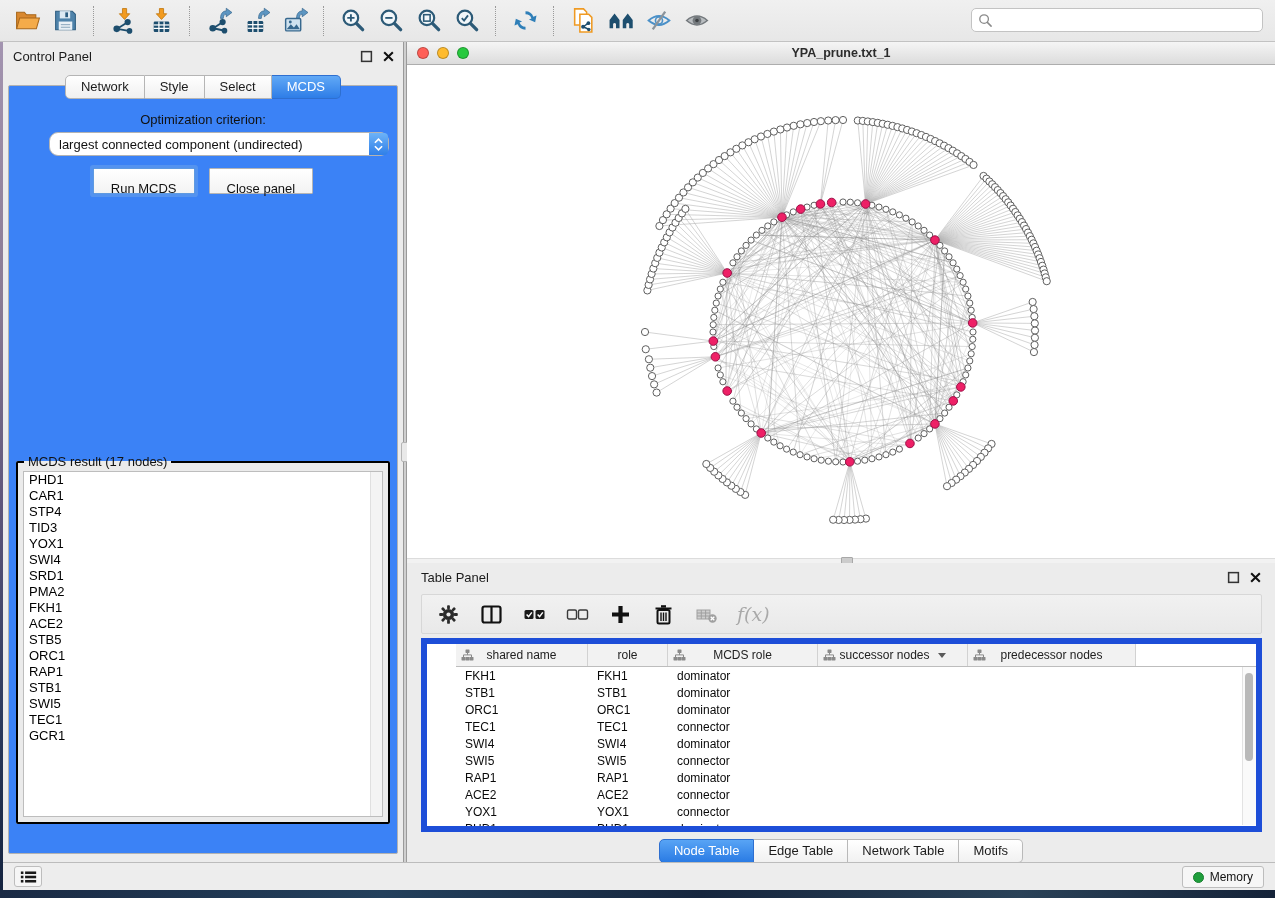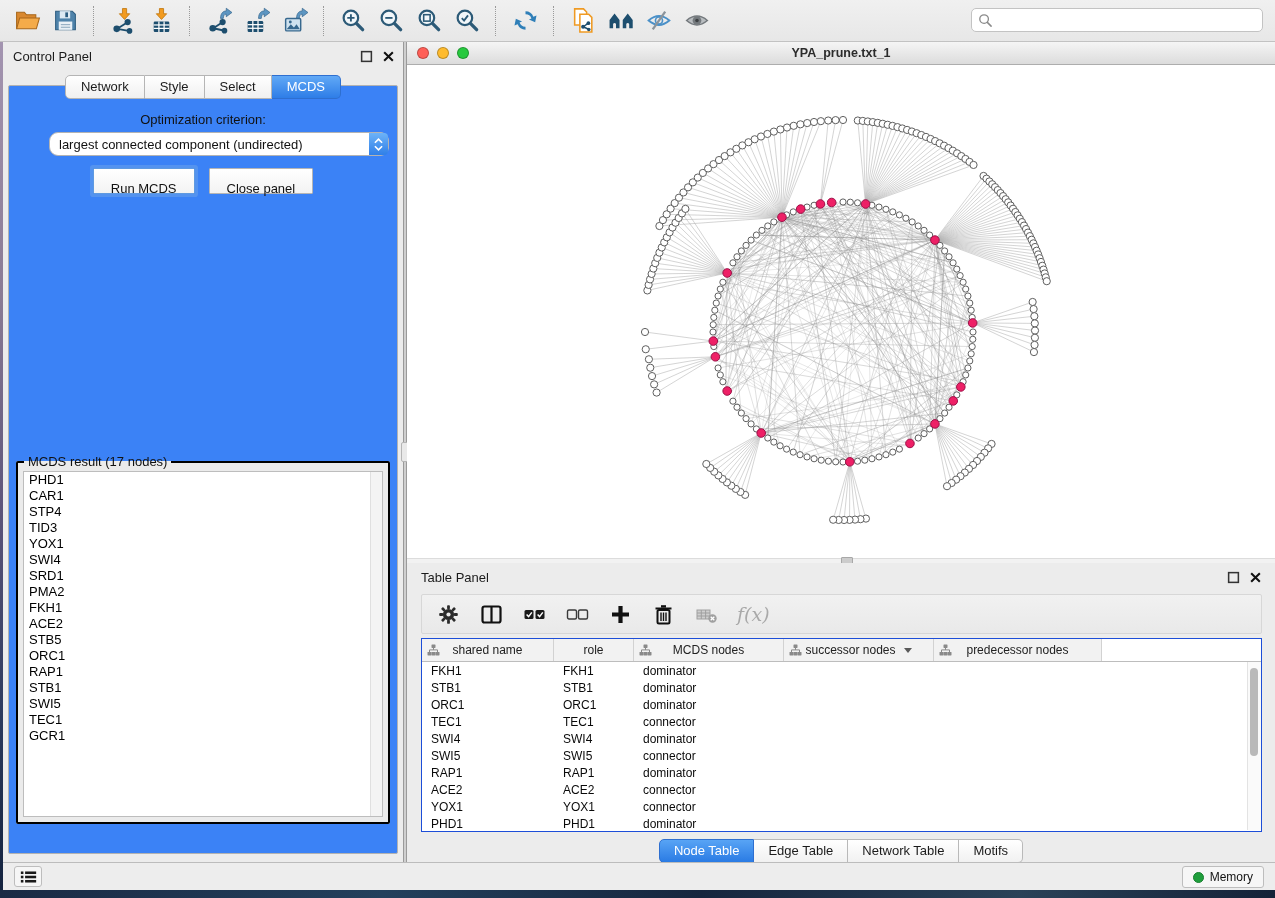--- a/index.html
+++ b/index.html
@@ -72,21 +72,21 @@
   .hgrip{position:absolute;left:50%;top:-2px;width:10px;height:6px;background:#cccccc;border:1px solid #a8a8a8;border-radius:1px;}
   
   .tpanel{position:absolute;left:0;top:521px;width:868px;height:299px;background:#ececec;}
   .tp-title{position:absolute;left:14px;top:7px;font-size:13px;color:#1b1b1b;}
   .tp-toolbar{position:absolute;left:14px;right:13px;top:31px;height:40px;background:linear-gradient(#f1f1f1,#e9e9e9);
     border:1px solid #d7d7d7;border-radius:2px;display:flex;align-items:center;gap:17px;padding-left:13px;box-sizing:border-box;}
   .ttb{width:26px;height:26px;border:none;background:transparent;padding:1px;display:flex;align-items:center;justify-content:center;}
   .ttb svg{width:23px;height:23px;}
   .fx{font-family:"DejaVu Serif",serif;font-style:italic;font-size:19px;color:#a9a9a9;}
   .ntable{position:absolute;left:14px;right:13px;top:75px;height:194px;background:#fff;
-    border:1px solid #1d4ed8;box-sizing:border-box;overflow:hidden;}
+    border:6px solid #1d4ed8;box-sizing:border-box;overflow:hidden;padding-left:29px;}
   .thead{display:flex;height:22px;border-bottom:1px solid #bdbdbd;background:#f2f2f2;}
   .th{position:relative;display:flex;align-items:center;justify-content:center;
     border-right:1px solid #d2d2d2;font-size:12px;color:#222;box-sizing:border-box;background:#f2f2f2;}
   .th .tree{position:absolute;left:5px;top:5px;}
   .th-fill{flex:1;background:#fff;border-right:none;}
   .sort-v{width:0;height:0;border-left:4px solid transparent;border-right:4px solid transparent;
     border-top:5px solid #5a5a5a;margin-left:8px;}
   .tr{display:flex;height:17px;align-items:center;}
   .td{font-size:12px;color:#0a0a0a;box-sizing:border-box;white-space:nowrap;overflow:hidden;}
   .td.left{padding-left:9px;text-align:left;}
@@ -1113,21 +1113,21 @@
             <span>role</span>
           </div>
           <div class="th" style="width: 150px;">
             <svg class="tree" width="13" height="12" viewBox="0 0 13 12">
               <rect x="4.5" y="0.5" width="4" height="3.4" rx=".6" fill="#8a8a8a"></rect>
               <path d="M6.5 3.9 v2 M2.5 8 v-2.1 h8 v2.1" stroke="#8a8a8a" fill="none"></path>
               <rect x="0.5" y="8" width="4" height="3.4" rx=".6" fill="#8a8a8a"></rect>
               <rect x="4.5" y="8" width="4" height="3.4" rx=".6" fill="#8a8a8a"></rect>
               <rect x="8.5" y="8" width="4" height="3.4" rx=".6" fill="#8a8a8a"></rect>
             </svg>
-            <span>MCDS nodes</span>
+            <span>MCDS role</span>
           </div>
           <div class="th" style="width: 150px;">
             <svg class="tree" width="13" height="12" viewBox="0 0 13 12">
               <rect x="4.5" y="0.5" width="4" height="3.4" rx=".6" fill="#8a8a8a"></rect>
               <path d="M6.5 3.9 v2 M2.5 8 v-2.1 h8 v2.1" stroke="#8a8a8a" fill="none"></path>
               <rect x="0.5" y="8" width="4" height="3.4" rx=".6" fill="#8a8a8a"></rect>
               <rect x="4.5" y="8" width="4" height="3.4" rx=".6" fill="#8a8a8a"></rect>
               <rect x="8.5" y="8" width="4" height="3.4" rx=".6" fill="#8a8a8a"></rect>
             </svg>
             <span>successor nodes</span>

